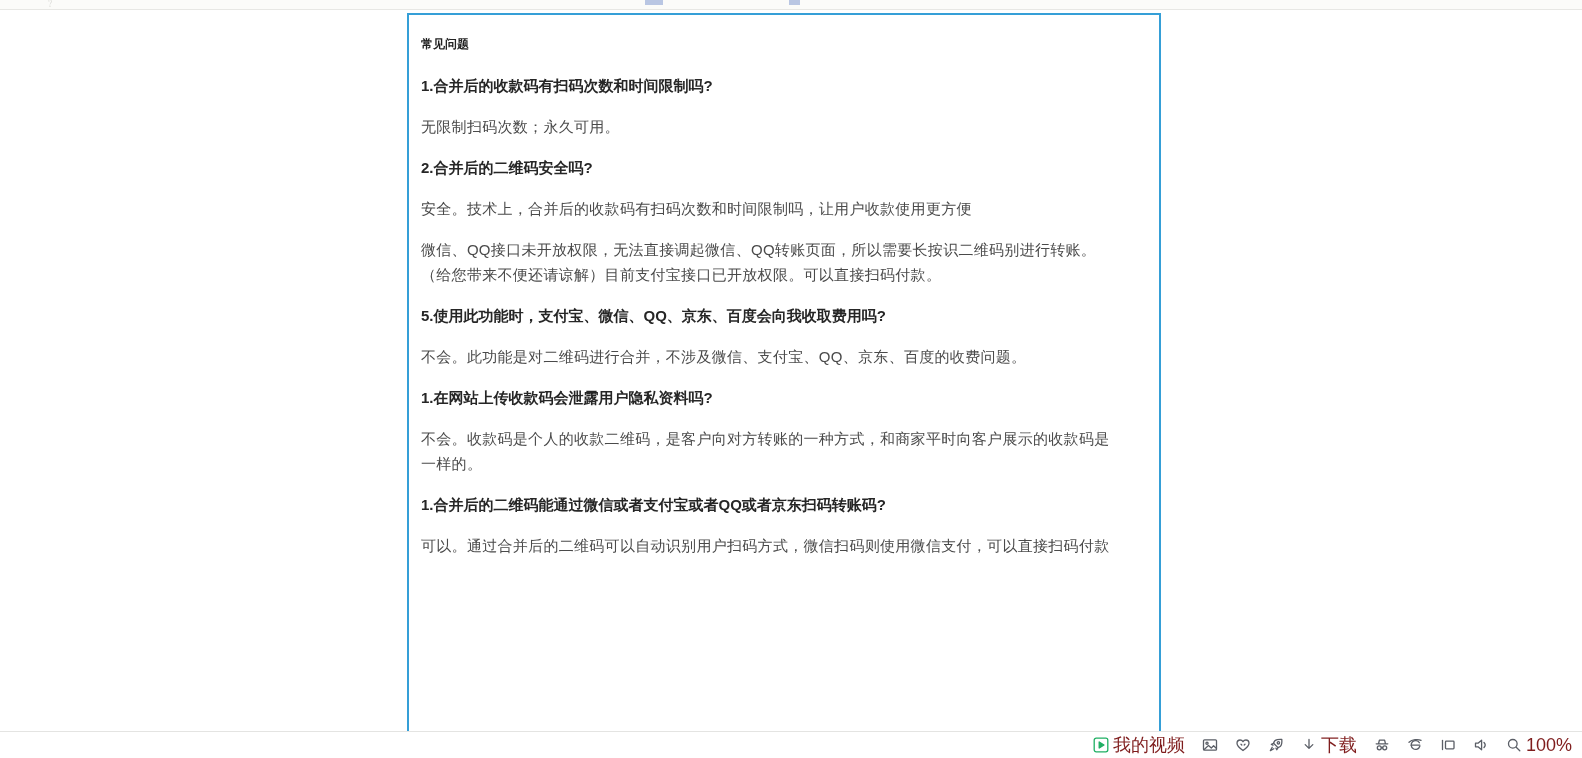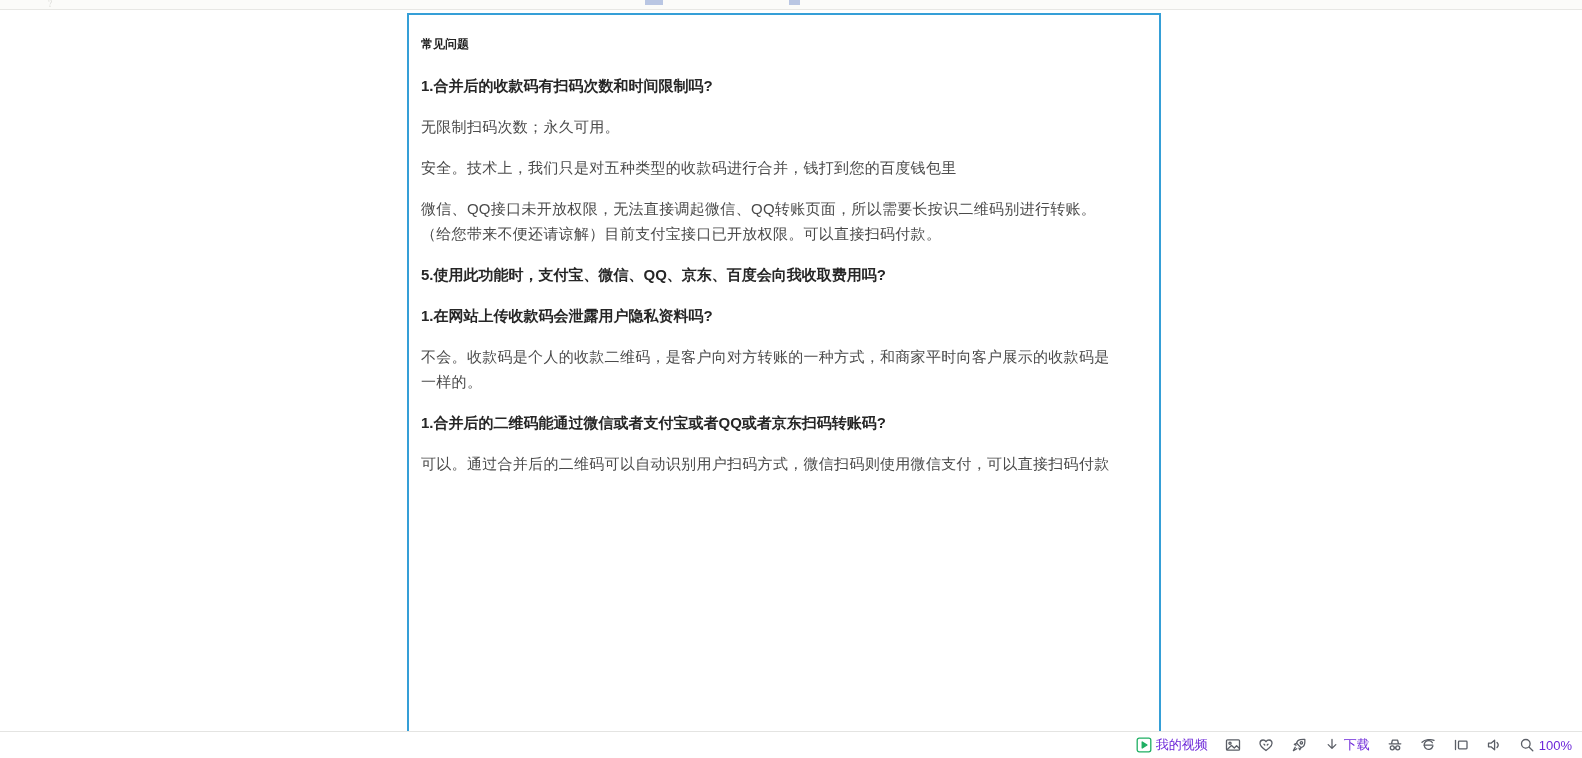--- a/index.html
+++ b/index.html
@@ -23,43 +23,45 @@
   .faq-q { font-size:15px; font-weight:bold; color:#262626; line-height:25px; margin:16px 0; }
   .faq-a { font-size:15px; color:#4a4a4a; line-height:25px; margin:16px 0;
            letter-spacing:0.3px; }
 
   
   .statusbar { position:absolute; left:0; bottom:0; width:1582px; height:27px;
                background:#fff; border-top:1px solid #e4e4e2;
                display:flex; align-items:center; justify-content:flex-end;
                gap:17px; padding-right:10px; }
   .sb-item { display:flex; align-items:center; gap:4px; cursor:pointer; }
-  .sb-label { font-size:13px; color:#6d28d9; white-space:nowrap; }
+  .sb-label { font-size:18px; color:#7f1d1d; white-space:nowrap; }
   .sb-icon { width:16px; height:16px; display:block; }
   .sb-icon * { stroke:#5a5e66; stroke-width:1.3; fill:none; stroke-linecap:round; stroke-linejoin:round; }
   .play-icon rect { stroke:#1faf63; }
   .play-icon path { fill:#1faf63; stroke:#1faf63; }
 </style>
 </head>
 <body>
 
 <div class="top-strip">
   <span class="artifact-glyph">﹖</span>
   <span class="artifact-blue a1"></span>
   <span class="artifact-blue a2"></span>
 </div>
 
 <div class="faq-panel">
   <h3 class="faq-title">常见问题</h3>
   <div id="faq-list">
       <p class="faq-q">1.合并后的收款码有扫码次数和时间限制吗?</p>
       <p class="faq-a">无限制扫码次数；永久可用。</p>
-      <p class="faq-a">安全。技术上，我们只是对五种类型的收款码进行合并，钱打到您的百度钱包里</p>
+      <p class="faq-q">2.合并后的二维码安全吗?</p>
+      <p class="faq-a">安全。技术上，合并后的收款码有扫码次数和时间限制吗，让用户收款使用更方便</p>
       <p class="faq-a">微信、QQ接口未开放权限，无法直接调起微信、QQ转账页面，所以需要长按识二维码别进行转账。（给您带来不便还请谅解）目前支付宝接口已开放权限。可以直接扫码付款。</p>
       <p class="faq-q">5.使用此功能时，支付宝、微信、QQ、京东、百度会向我收取费用吗?</p>
+      <p class="faq-a">不会。此功能是对二维码进行合并，不涉及微信、支付宝、QQ、京东、百度的收费问题。</p>
       <p class="faq-q">1.在网站上传收款码会泄露用户隐私资料吗?</p>
       <p class="faq-a">不会。收款码是个人的收款二维码，是客户向对方转账的一种方式，和商家平时向客户展示的收款码是一样的。</p>
       <p class="faq-q">1.合并后的二维码能通过微信或者支付宝或者QQ或者京东扫码转账码?</p>
       <p class="faq-a">可以。通过合并后的二维码可以自动识别用户扫码方式，微信扫码则使用微信支付，可以直接扫码付款</p>
     </div>
 </div>
 
 <div class="statusbar">
 
   <div class="sb-item">

